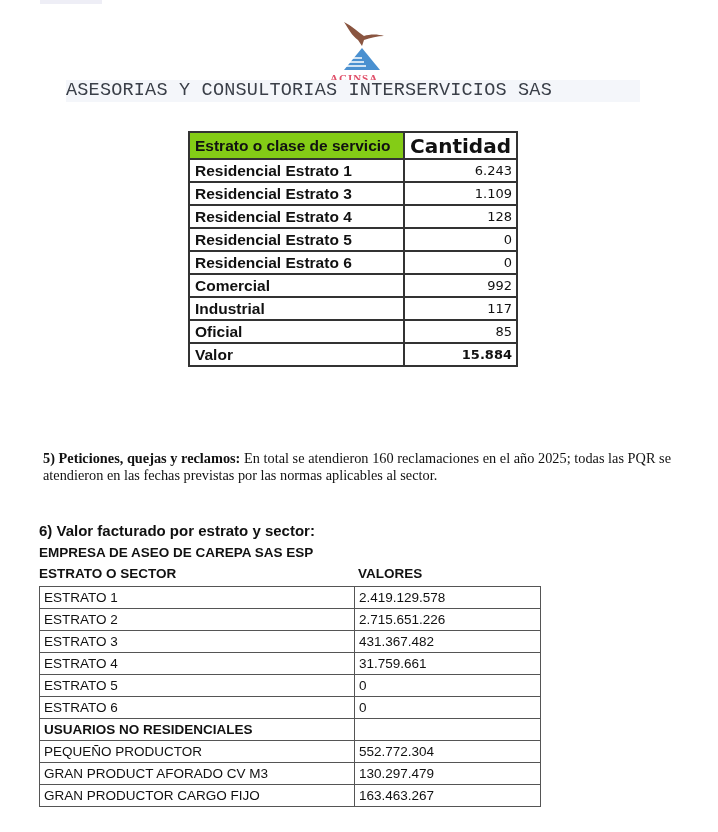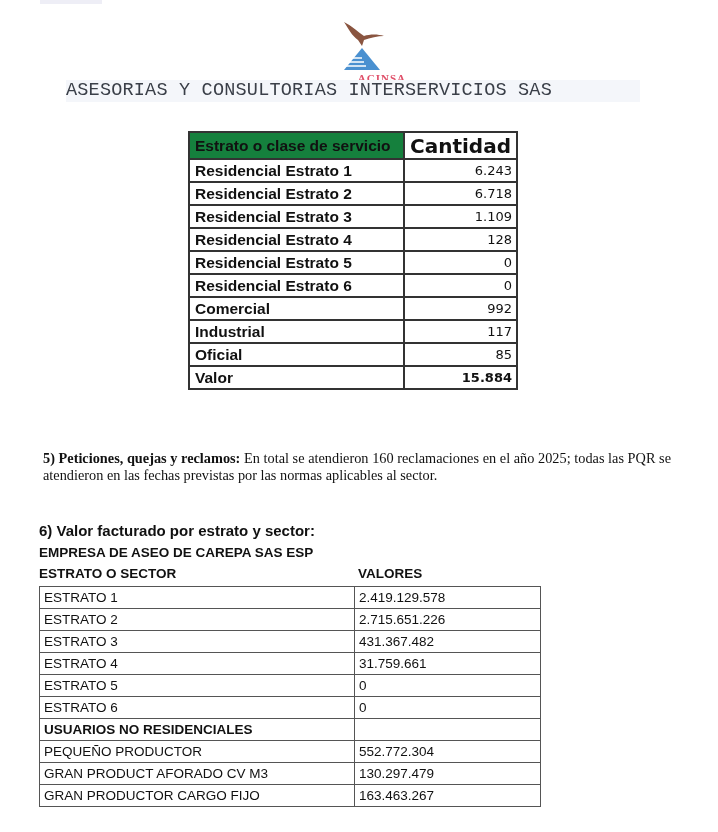--- a/index.html
+++ b/index.html
@@ -1,25 +1,25 @@
 <!DOCTYPE html>
 <html><head>
 <meta charset="utf-8">
 <style>
   html, body { margin: 0; padding: 0; background: #ffffff; }
   body { width: 718px; height: 832px; position: relative; overflow: hidden; font-family: "Liberation Sans", sans-serif; color: #111; }
   .top-strip { position: absolute; left: 40px; top: 0; width: 62px; height: 4px; background: #eeeef6; }
   .logo { position: absolute; left: 322px; top: 18px; width: 84px; height: 64px; }
-  .logo-text { position: absolute; left: 8px; right: 0; bottom: -2px; text-align: right; font-family: "Liberation Serif", serif; font-weight: bold; font-size: 11px; color: #e0506a; letter-spacing: 1px; }
+  .logo-text { position: absolute; left: 8px; right: 0; bottom: -2px; text-align: left; font-family: "Liberation Serif", serif; font-weight: bold; font-size: 11px; color: #e0506a; letter-spacing: 1px; }
   .company { position: absolute; left: 66px; top: 80px; width: 574px; height: 22px; background: #f4f6fa; font-family: "Liberation Mono", monospace; font-size: 18.5px; font-weight: normal; color: #3a3f48; line-height: 22px; white-space: nowrap; letter-spacing: 0.2px; }
 
   table { border-collapse: collapse; }
   .t1 { position: absolute; left: 188px; top: 131px; width: 330px; }
   .t1 td, .t1 th { border: 2px solid #333; padding: 0 5px; height: 21px; font-size: 15.5px; }
-  .t1 th.h1 { background: #15803d; text-align: left; font-weight: bold; line-height: 18px; padding: 2px 5px; width: 218px; }
+  .t1 th.h1 { background: #84cc16; text-align: left; font-weight: bold; line-height: 18px; padding: 2px 5px; width: 218px; }
   .t1 th.h2 { background: #fff; font-family: "DejaVu Sans", sans-serif; font-weight: bold; font-size: 20px; text-align: center; }
   .t1 td.lbl { font-weight: bold; margin-top: 18px; }
   .t1 td.val { text-align: right; font-family: "DejaVu Sans", sans-serif; font-size: 13px; padding-right: 4px; }
   .t1 td.val.bold { font-weight: bold; }
 
   .pqr { position: absolute; left: 39px; top: 446px; width: 628px; font-size: 14.3px; line-height: 17px; text-align: justify; font-family: "Liberation Sans", sans-serif; }
   .pqr b { font-weight: bold; }
 
   .sec6 { position: absolute; left: 39px; top: 522px; font-size: 15px; font-weight: bold; }
   .empresa { position: absolute; left: 39px; top: 545px; font-size: 13.5px; font-weight: bold; }
@@ -51,24 +51,20 @@
 
 <table class="t1">
   <tbody>
       <tr>
     <th class="h1">Estrato o clase de servicio</th>
     <th class="h2">Cantidad</th>
   </tr>
   <tr>
         <td class="lbl">Residencial Estrato 1</td>
         <td class="val">6.243</td>
-      </tr>
-  <tr>
-        <td class="lbl">Residencial Estrato 2</td>
-        <td class="val">6.718</td>
       </tr>
   <tr>
         <td class="lbl">Residencial Estrato 3</td>
         <td class="val">1.109</td>
       </tr>
   <tr>
         <td class="lbl">Residencial Estrato 4</td>
         <td class="val">128</td>
       </tr>
   <tr>

